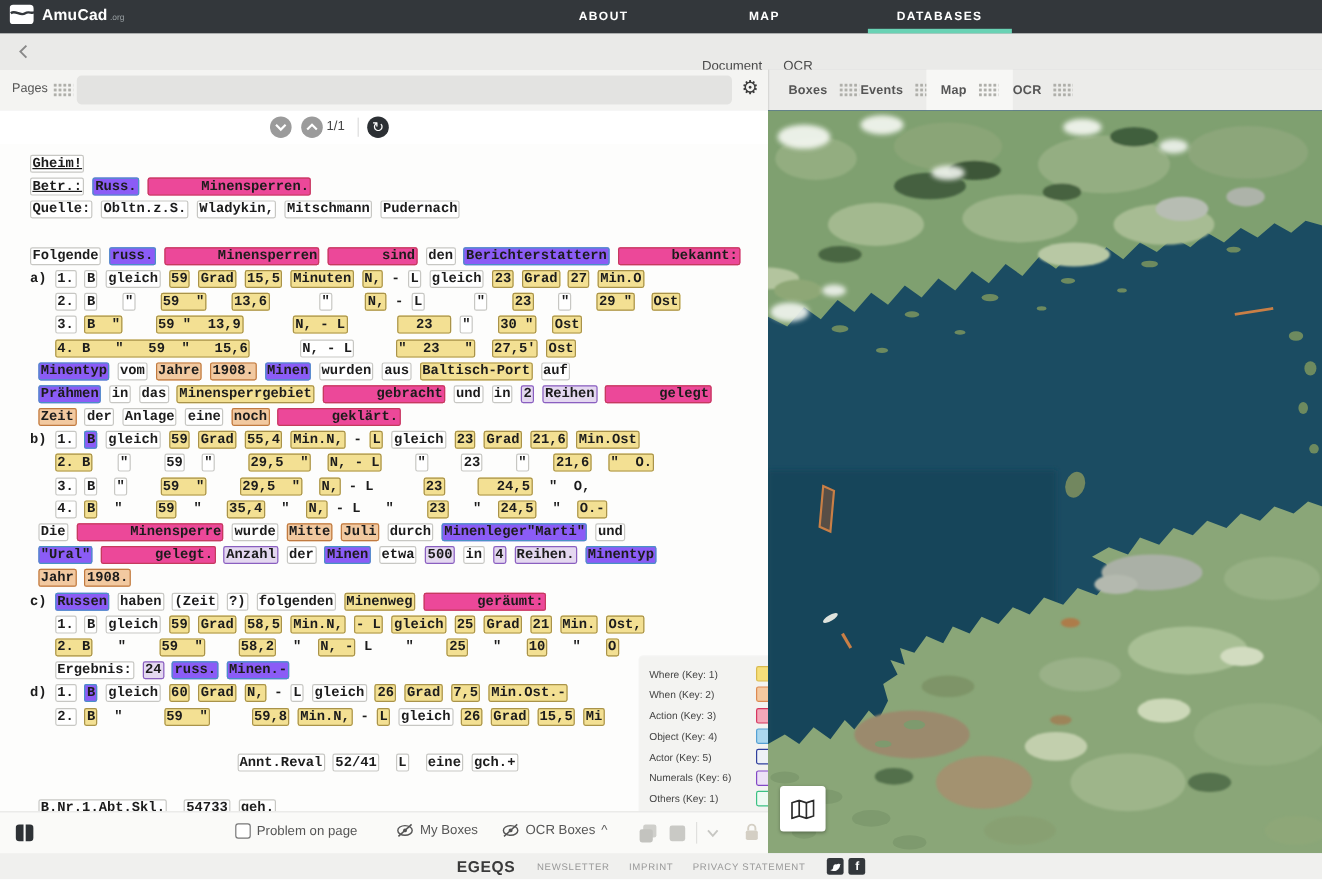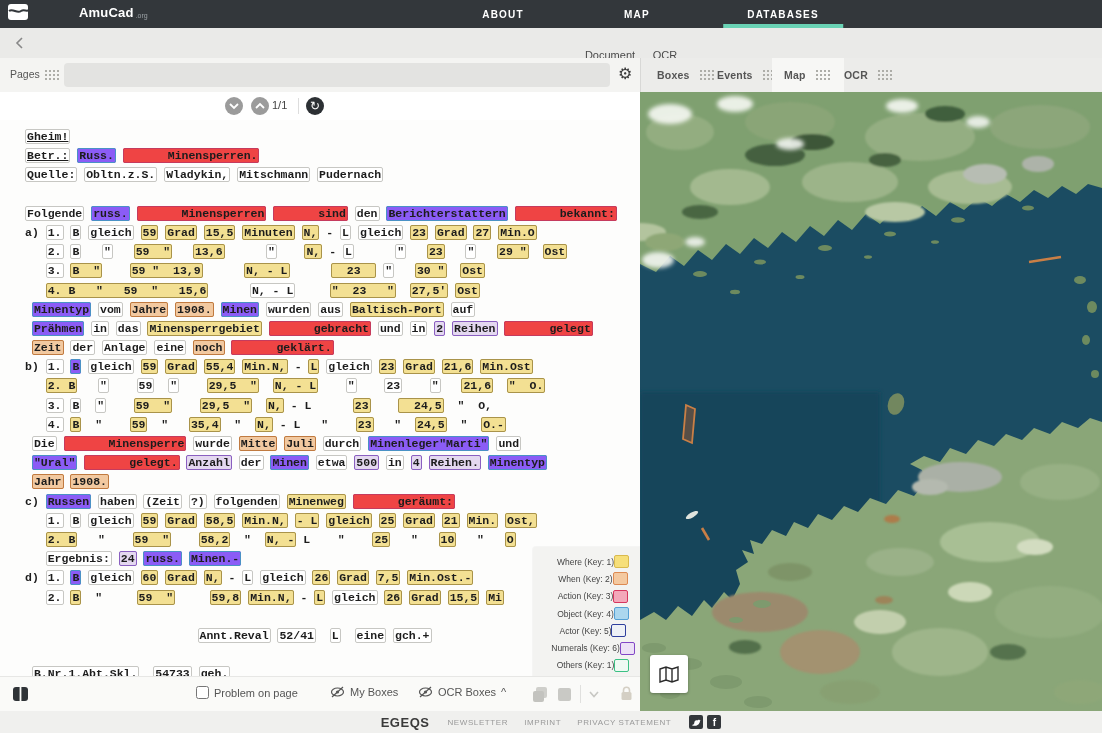--- a/index.html
+++ b/index.html
@@ -1,21 +1,21 @@
 <!DOCTYPE html>
 <html><head>
 <meta charset="utf-8">
 <style>
   html,body{margin:0;padding:0;background:#fff;font-family:"Liberation Sans",sans-serif;}
   .app{position:relative;width:1102px;height:733px;overflow:hidden;background:#fff;}
 
   
   .topnav{position:absolute;left:0;top:0;width:1102px;height:28px;background:#33373b;}
   .brand{position:absolute;left:8px;top:3px;display:flex;align-items:center;gap:5px;}
-  .brand-name{color:#fff;font-size:13px;font-weight:bold;letter-spacing:.2px;margin-left:44px;}
+  .brand-name{color:#fff;font-size:13px;font-weight:bold;letter-spacing:.2px;}
   .brand-suffix{color:#9aa0a4;font-size:7px;margin-left:-3px;align-self:flex-end;padding-bottom:2px;}
   .nav-item{position:absolute;top:0;height:28px;display:flex;align-items:center;justify-content:center;
     color:#fff;font-size:10px;font-weight:bold;letter-spacing:1.2px;transform:translateX(-50%);padding:0 24px;cursor:pointer;}
   .nav-item.active::after{content:"";position:absolute;left:0;right:0;bottom:0;height:4px;background:#69d2b4;}
 
   
   .subnav{position:absolute;left:0;top:28px;width:1102px;height:30px;background:#eaeae8;border-bottom:1px solid #d9d9d7;}
   .back-btn{position:absolute;left:12px;top:7px;width:16px;height:16px;cursor:pointer;}
   .subtab{position:absolute;top:12px;height:30px;display:flex;align-items:center;transform:translateX(-50%);
     color:#4a4a4a;font-size:11px;cursor:pointer;padding:0 10px;}
@@ -41,28 +41,28 @@
   
   .doc{position:absolute;left:0;top:120px;width:640px;height:556px;background:#fdfdfc;overflow:hidden;
     font-family:"Liberation Mono","DejaVu Sans Mono",monospace;font-size:11.5px;font-weight:700;color:#1c1c1c;}
   .doc-inner{padding:7px 0 0 25px;}
   .doc-line{white-space:pre;height:19.2px;line-height:19.2px;}
   .tk{border:1px solid transparent;border-radius:2px;padding:0 1px;}
   .tk-p{border-color:#c7c7c3;background:#ffffff;}
   .tk-u{text-decoration:underline;}
   .tk-w{background:#f3e093;border-color:#a9934a;}
   .tk-h{background:#f2c9a0;border-color:#c07a40;}
-  .tk-a{background:#ef4444;border-color:#c53b5e;padding-left:44px;}
+  .tk-a{background:#ec4899;border-color:#c53b5e;padding-left:44px;}
   .tk-o{background:#8b5cf6;border-color:#4a92c5;}
   .tk-n{background:#e4d8f0;border-color:#8a5fc0;}
 
   
   .legend{position:absolute;left:533px;top:547px;width:104px;background:#f3f3f1;border-radius:3px;
     padding:6px 8px;box-shadow:0 0 0 1px rgba(0,0,0,0.03);}
-  .legend-row{display:flex;align-items:center;justify-content:center;height:17.3px;}
+  .legend-row{display:flex;align-items:center;justify-content:space-between;height:17.3px;}
   .legend-label{font-size:8.5px;color:#444;}
   .legend-swatch{width:13px;height:11px;border-radius:2px;border:1.5px solid;}
 
   
   .doc-toolbar{position:absolute;left:0;top:676px;width:640px;height:35px;background:#fafaf8;border-top:1px solid #e7e7e5;}
   .tb-dark-ic{position:absolute;left:13px;top:9px;cursor:pointer;}
   .tb-problem{position:absolute;left:196px;top:9px;display:flex;align-items:center;gap:5px;}
   .tb-problem input{width:13px;height:13px;margin:0;accent-color:#888;}
   .tb-label{font-size:11px;color:#555;}
   .tb-myboxes{position:absolute;left:330px;top:9px;display:flex;align-items:center;gap:5px;cursor:pointer;}

